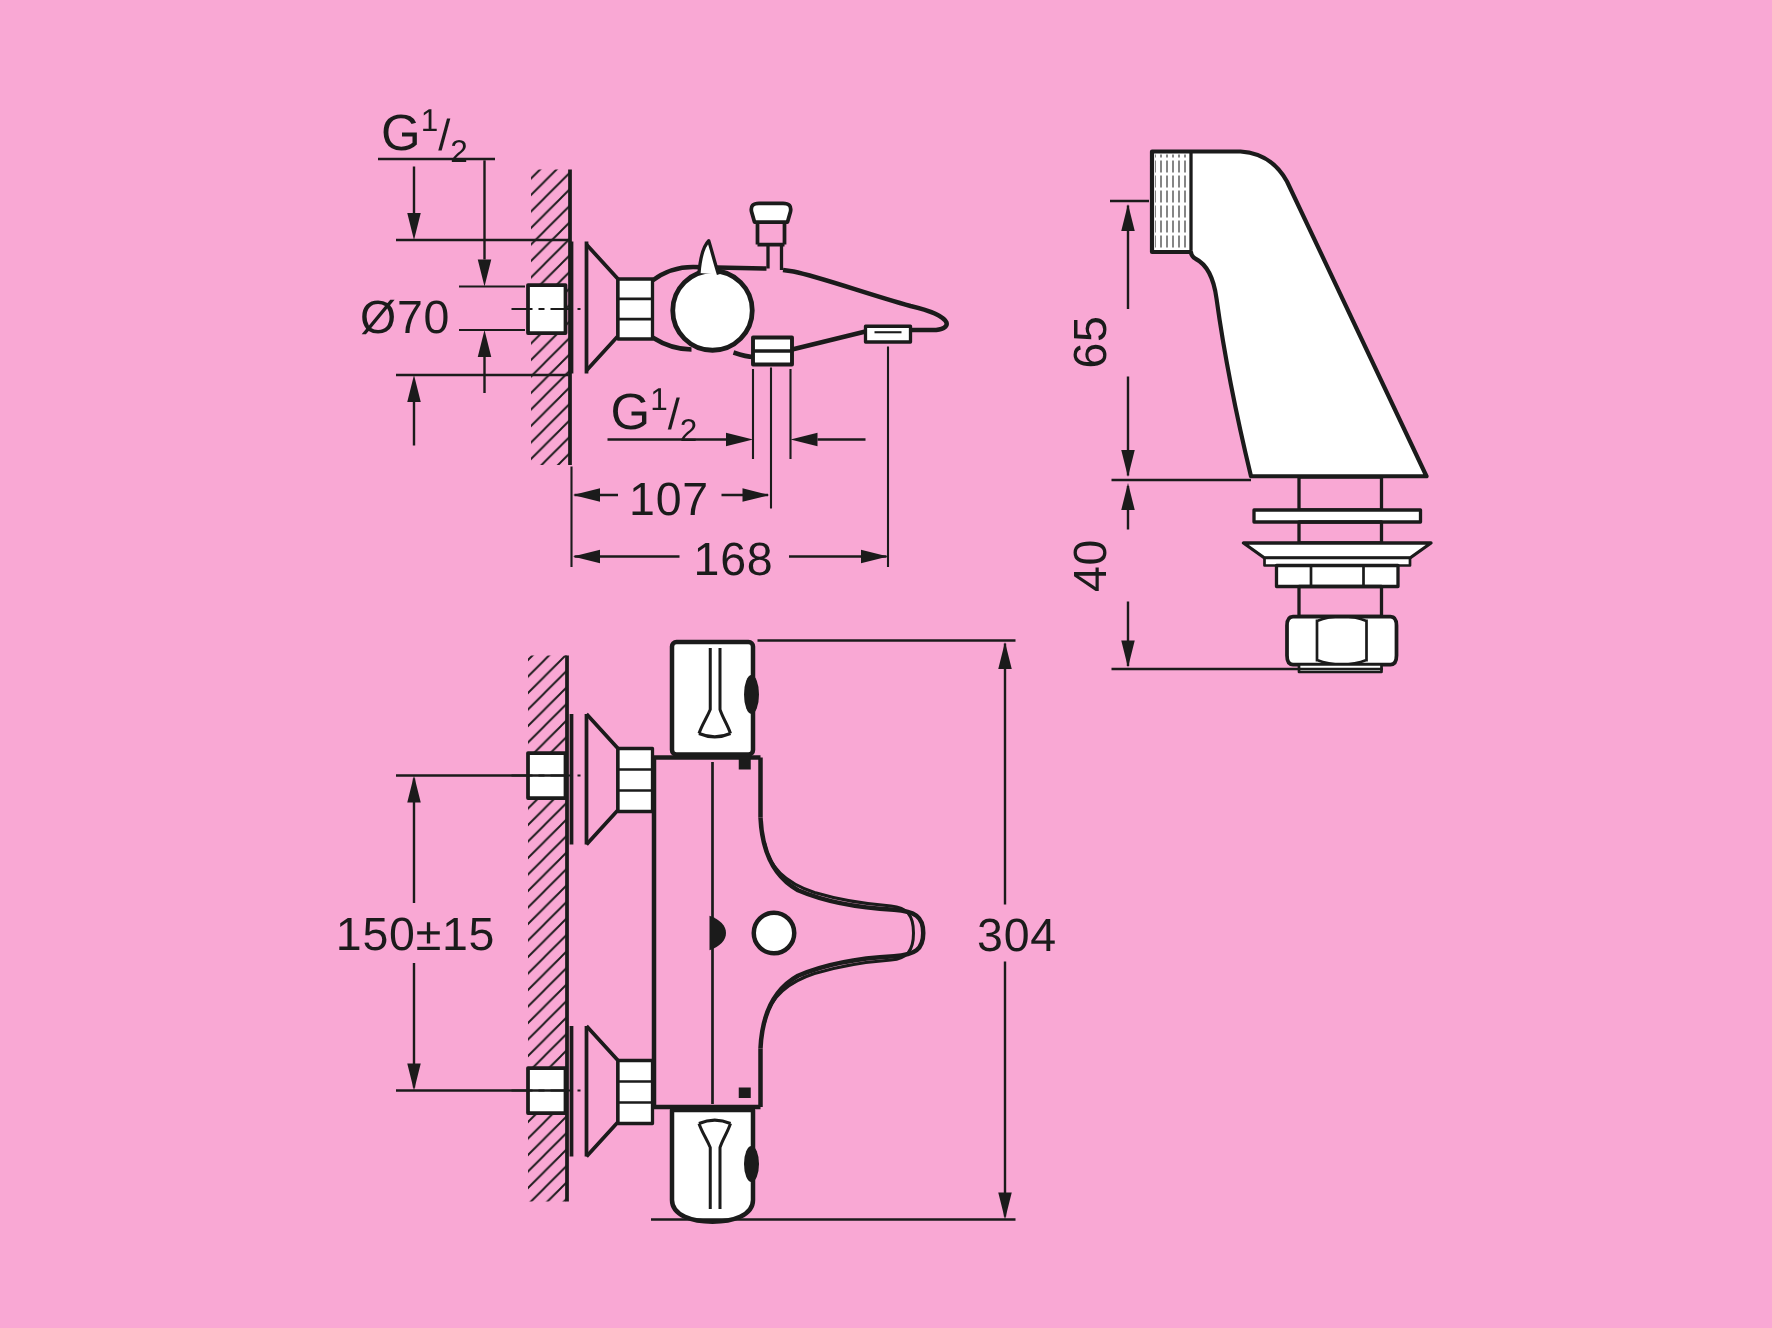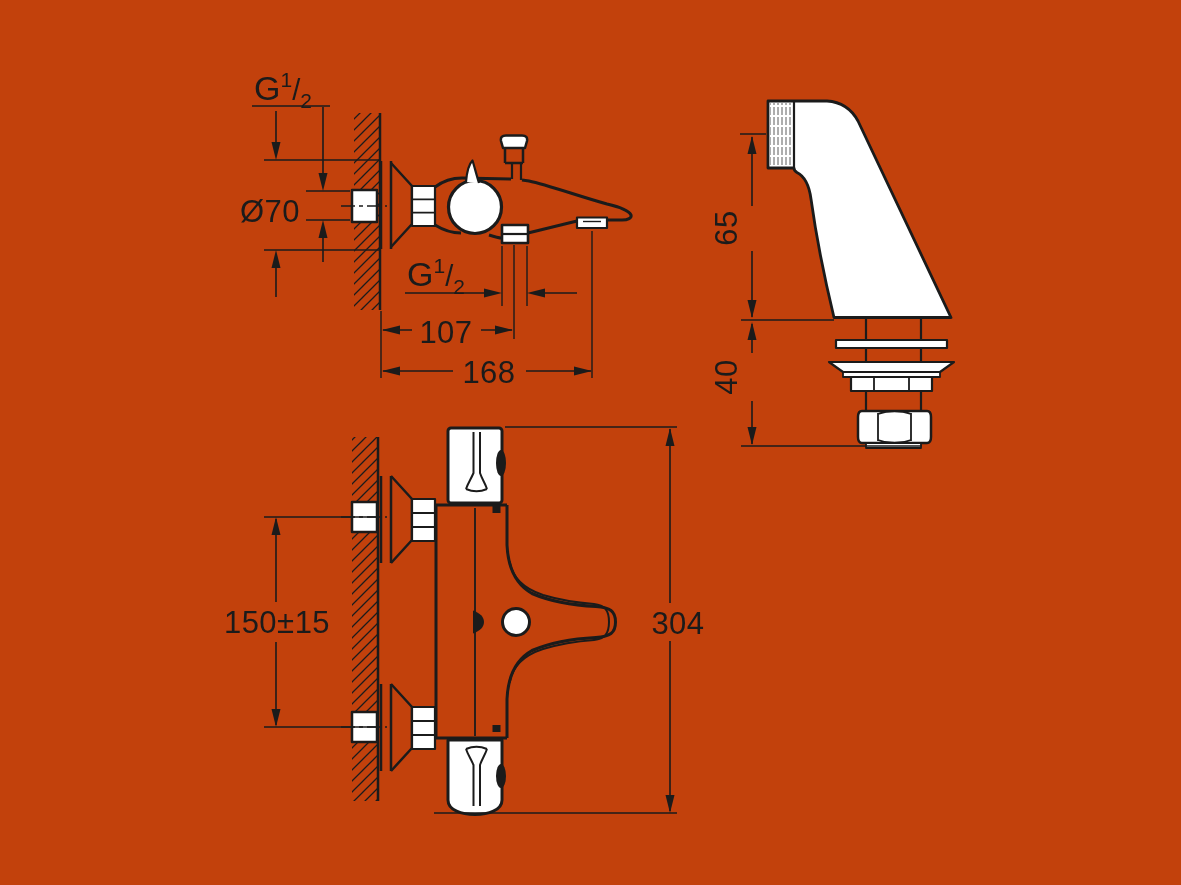--- a/index.html
+++ b/index.html
@@ -1,16 +1,16 @@
 <!DOCTYPE html>
 <html><head>
 <meta charset="utf-8">
 <style>
   html,body{margin:0;padding:0;background:#ffffff;}
-  #canvas{position:relative;width:1181px;height:885px;background:#c2410c;overflow:hidden;
+  #canvas{position:relative;width:1181px;height:885px;background:#f9a8d4;overflow:hidden;
           font-family:"Liberation Sans", sans-serif;}
   svg{position:absolute;left:0;top:0;}
   .ln{stroke:#1b1b1b;fill:none;stroke-linecap:butt;stroke-linejoin:round;}
   .w30{stroke-width:3;}
   .w28{stroke-width:2.8;}
   .w25{stroke-width:2.5;}
   .w22{stroke-width:2.2;}
   .w18{stroke-width:1.8;}
   .thin{stroke-width:1.6;}
   .hair{stroke-width:1.4;}

